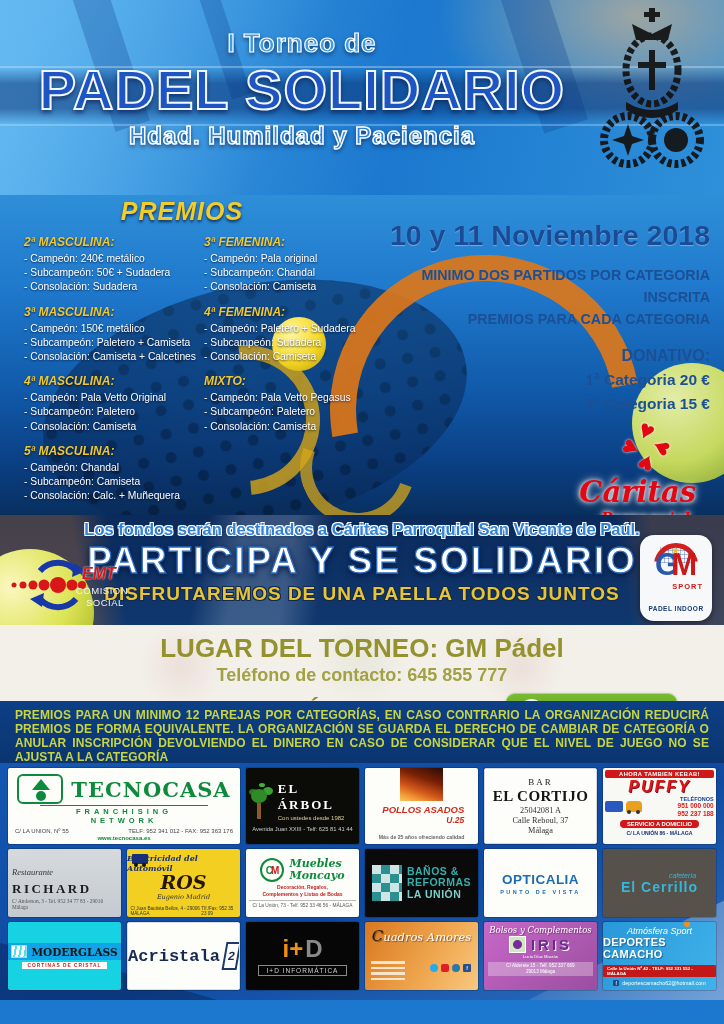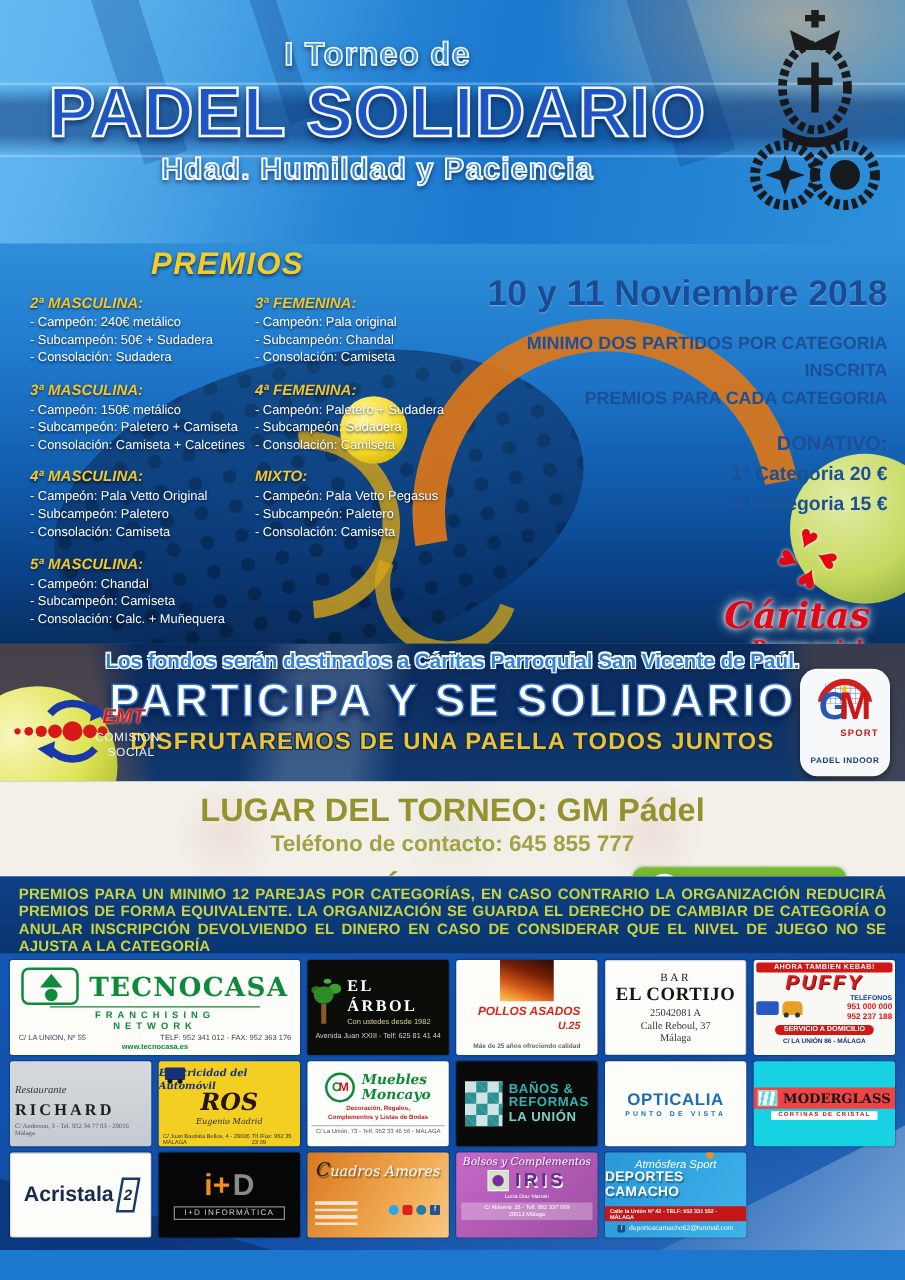--- a/index.html
+++ b/index.html
@@ -242,28 +242,28 @@
   .opt-name { font-size:13.5px; font-weight:800; color:#1b6cb5; letter-spacing:.5px; }
   .opt-tag { font-size:5.5px; font-weight:700; letter-spacing:2.5px; color:#1b6cb5; margin-top:2px; }
 
   
   .cerrillo { background:#57514b; }
   .cer-pre { font-size:7px; font-style:italic; color:#35b8d8; margin-left:46px; }
   .cer-name { font-size:14px; font-weight:800; color:#35b8d8; letter-spacing:1px; }
 
   
   .moderglass { background:#17d2e2; }
-  .mg-row { display:flex; align-items:center; gap:4px; background:#ef4444; padding:2px 7px; }
+  .mg-row { display:flex; align-items:center; gap:4px; background:#0ea5e9; padding:2px 7px; }
   .mg-icon { width:16px; height:13px; background:repeating-linear-gradient(100deg,#f4feff 0 3px,#5adce8 3px 5px); border:1px solid #9adce2; }
   .mg-name { font-family:"DejaVu Serif", serif; font-size:10.5px; font-weight:800; color:#141414; }
   .mg-tag { background:#fff; color:#c02020; font-size:4.8px; font-weight:800; letter-spacing:1px; padding:1px 6px; margin-top:2px; }
 
   
   .acristala { flex-direction:row; border:1px solid #ddd; }
-  .ac-name { font-family:Liberation Sans, sans-serif; font-size:17px; font-weight:600; color:#16294e; }
+  .ac-name { font-family:Liberation Mono, monospace; font-size:17px; font-weight:600; color:#16294e; }
   .ac-door { width:15px; height:28px; border:2px solid #1a3a6a; transform:skewX(-10deg); display:flex; align-items:center;
     justify-content:center; margin-left:4px; }
   .ac-num { font-size:12px; font-weight:700; color:#16294e; }
 
   
   .idinf { background:#060606; }
   .id-logo { display:flex; align-items:flex-end; gap:2px; line-height:1; }
   .id-i { font-size:24px; font-weight:900; color:#f09018; }
   .id-d { font-size:24px; font-weight:900; color:#8a8a8a; }
   .id-name { font-size:6.5px; color:#d0d0d0; border:1px solid #888; padding:1px 8px; margin-top:4px; letter-spacing:1px; }
@@ -582,20 +582,24 @@
           <div>REFORMAS</div>
           <div class="banos-l3">LA UNIÓN</div>
         </div>
       </div>
 
       <div class="card opticalia">
         <div class="opt-name">OPTICALIA</div>
         <div class="opt-tag">PUNTO DE VISTA</div>
       </div>
 
+      <div class="card cerrillo">
+        <div class="cer-pre">cafetería</div>
+        <div class="cer-name">El Cerrillo</div>
+      </div>
 
       <div class="card moderglass">
         <div class="mg-row">
           <div class="mg-icon"></div>
           <span class="mg-name">MODERGLASS</span>
         </div>
         <div class="mg-tag">CORTINAS DE CRISTAL</div>
       </div>
 
       <div class="card acristala">

